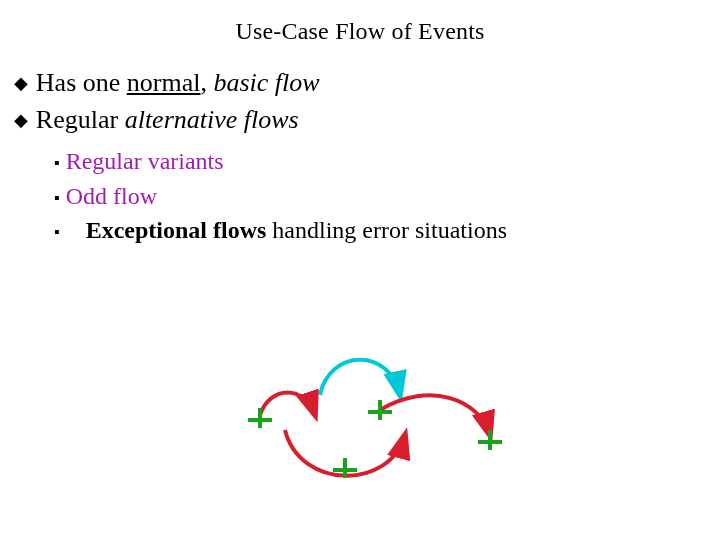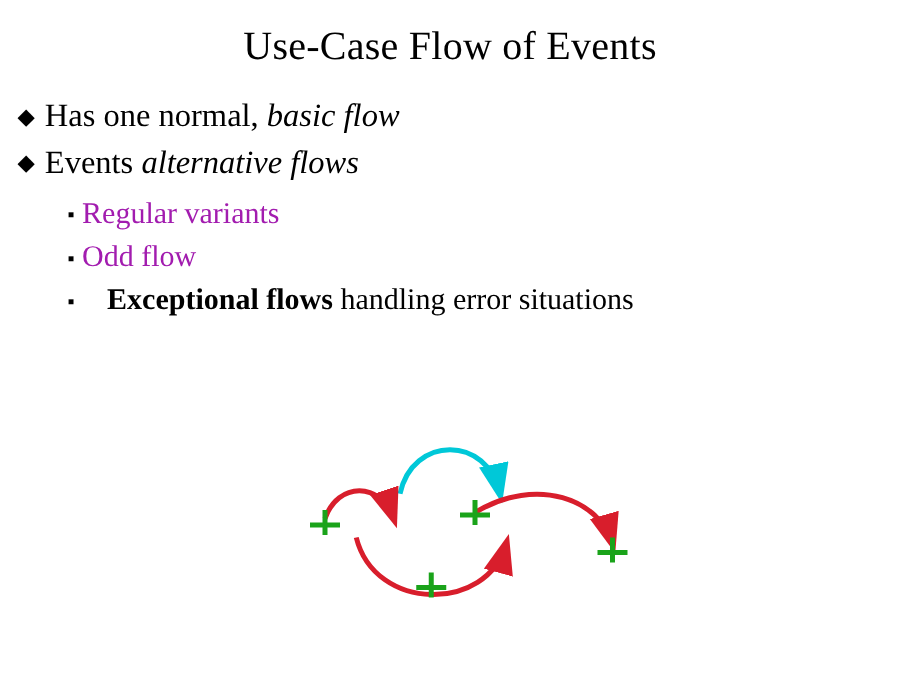--- a/index.html
+++ b/index.html
@@ -13,42 +13,42 @@
     overflow: hidden;
   }
   .slide {
     width: 720px;
     height: 540px;
     position: relative;
     box-sizing: border-box;
   }
   .title {
     text-align: center;
-    font-size: 32px;
+    font-size: 24px;
     font-weight: 400;
     padding-top: 18px;
     letter-spacing: 0.2px;
   }
   .body {
     padding: 20px 14px 0 14px;
     font-size: 26px;
     line-height: 1.35;
   }
   .b1 {
     display: flex;
     align-items: baseline;
     margin-bottom: 2px;
   }
   .b1 .dia {
     font-size: 18px;
     margin-right: 8px;
     position: relative;
     top: -2px;
   }
-  .b1 .underline { }
+  .b1 .underline { text-decoration: underline; }
   .b1 .italic { font-style: italic; }
   .sub {
     padding: 6px 0 0 40px;
     font-size: 24px;
   }
   .b2 {
     display: flex;
     align-items: baseline;
     margin-bottom: 2px;
   }
@@ -80,21 +80,21 @@
     <div class="b1">
       <span class="dia">◆</span>
       <span>
         <span>Has one </span><span class="underline">normal</span><span>, </span><span class="italic">basic flow</span>
       </span>
     </div>
 
     <div class="b1">
       <span class="dia">◆</span>
       <span>
-        <span>Events </span><span class="italic">alternative flows</span>
+        <span>Regular </span><span class="italic">alternative flows</span>
       </span>
     </div>
 
     <div class="sub">
       <div class="b2">
         <span class="sq">▪</span>
         <span class="green">Regular variants</span>
       </div>
       <div class="b2">
         <span class="sq">▪</span>

